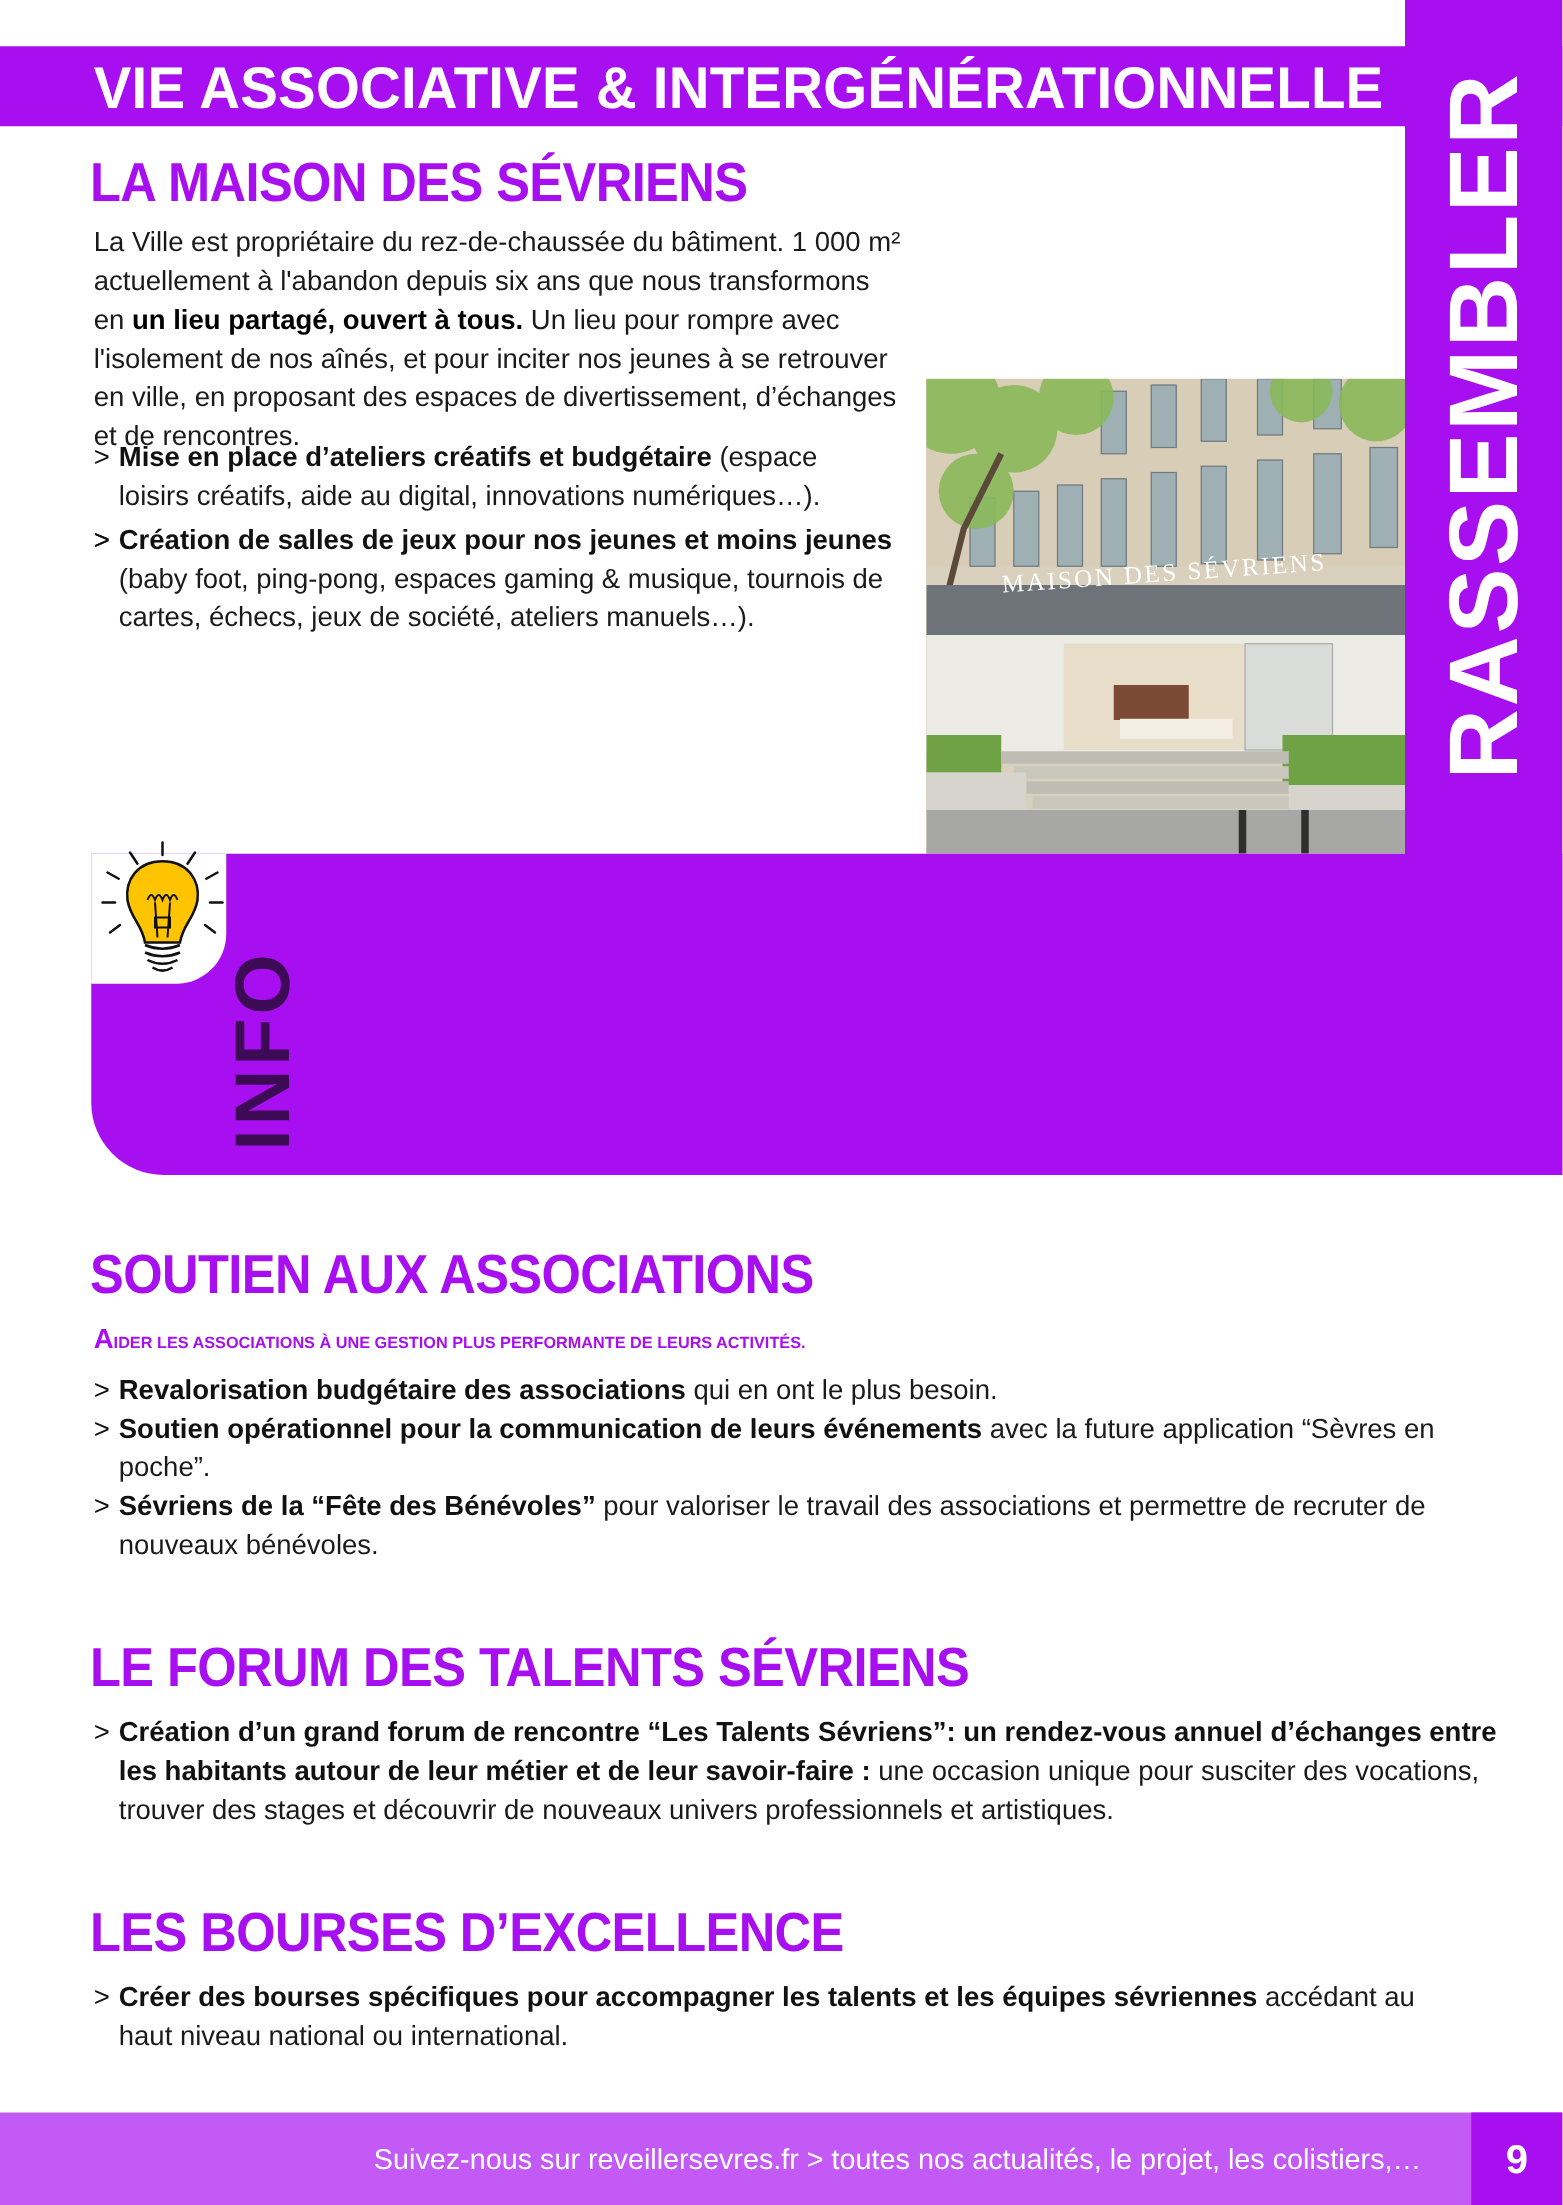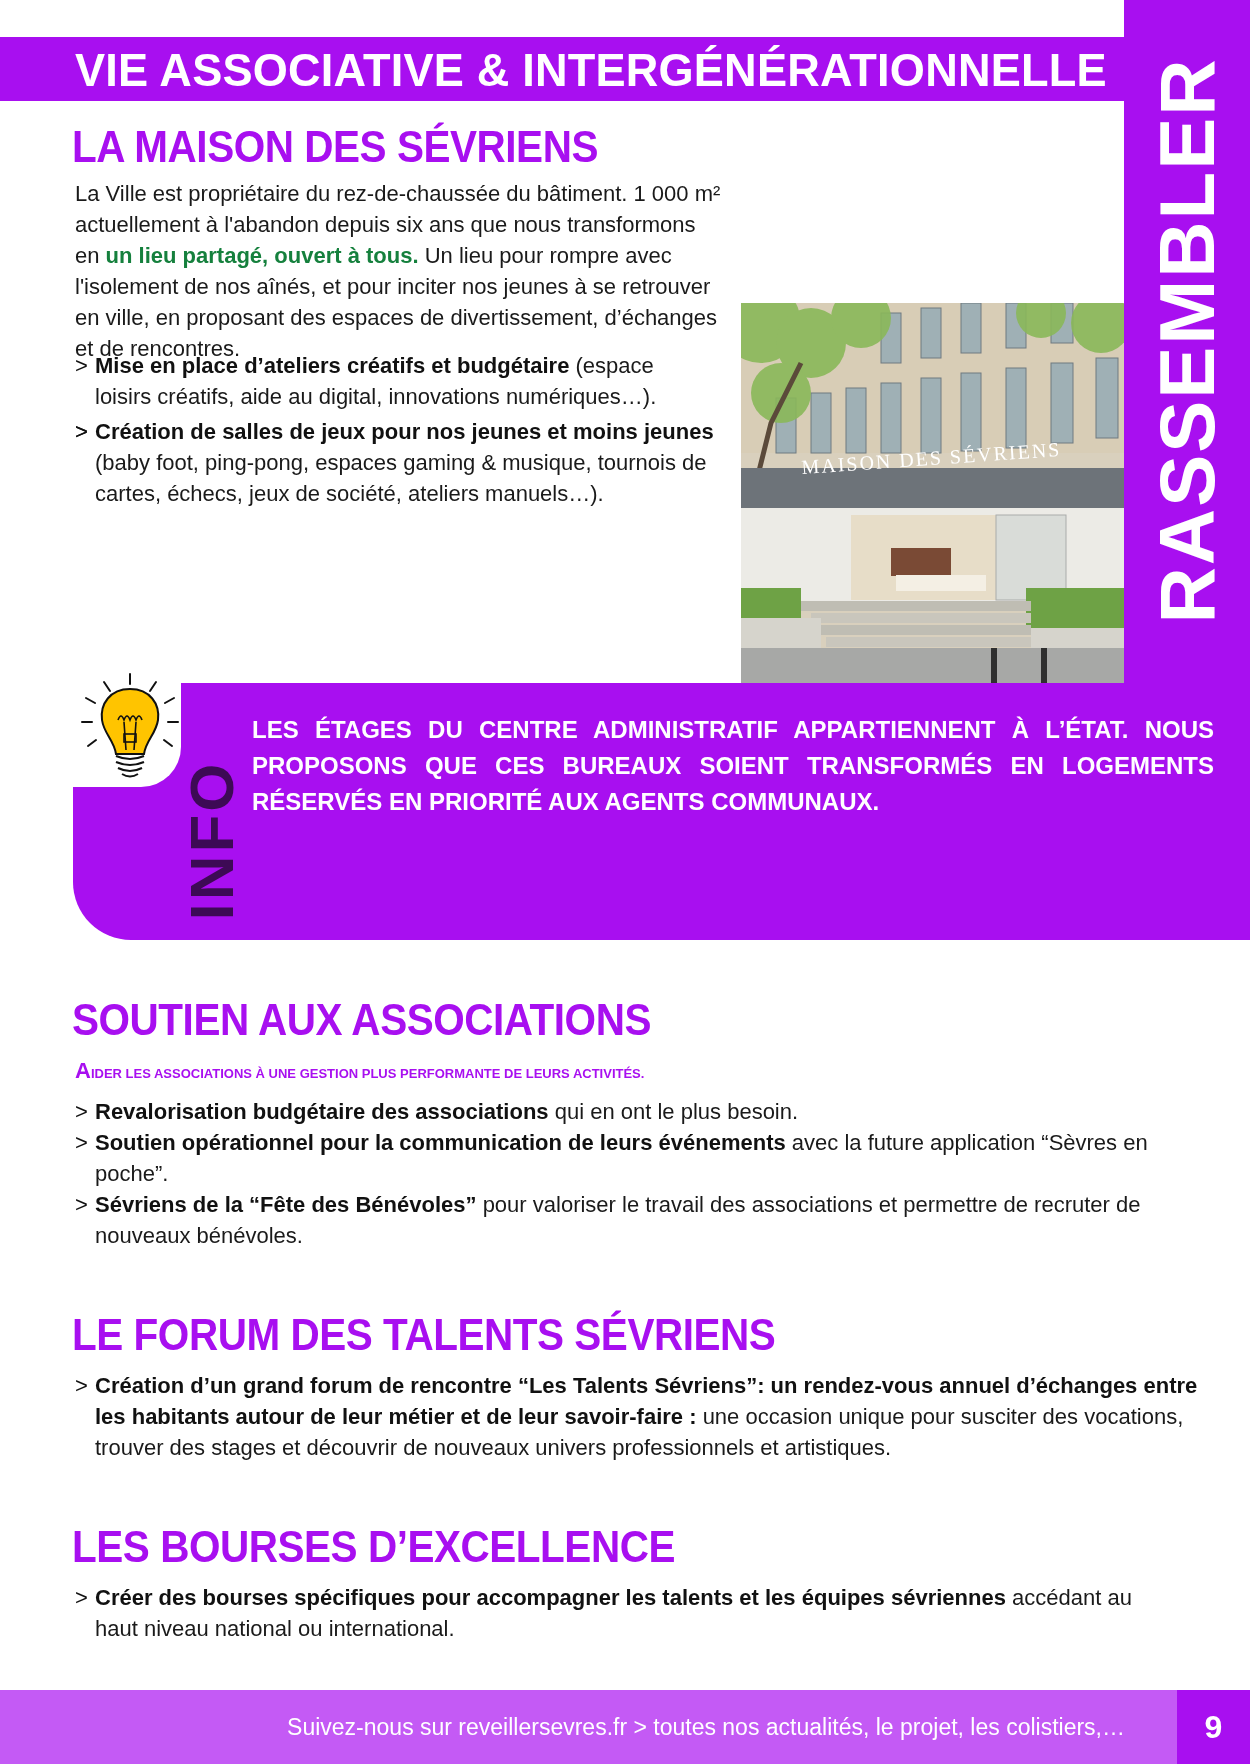--- a/index.html
+++ b/index.html
@@ -35,21 +35,21 @@
       position: absolute; left: 72px; color: #A80FF0; font-weight: 700;
       font-size: 44px; line-height: 50px; white-space: nowrap;
       font-family: "Liberation Sans", sans-serif;
       transform: scaleX(0.92); transform-origin: left center;
       letter-spacing: -0.5px;
     }
     .para {
       position: absolute; left: 75px; font-size: 22px; line-height: 31px; color: #1a1a1a;
       font-family: "Liberation Sans", sans-serif;
     }
-    .para b { font-weight: 700; color: #15803d; }
+    .para b { font-weight: 700; color: #000000; }
 
     .bullets { position: absolute; left: 75px; list-style: none; font-size: 22px; line-height: 31px; }
     .bullets li { position: relative; padding-left: 20px; margin-bottom: 4px; }
     .bullets li .mark { position: absolute; left: 0; top: 0; font-weight: 400; color: #111; }
     .bullets li b { font-weight: 700; color: #111; }
     .bullets li .rest { color: #1a1a1a; }
 
     #photo {
       position: absolute; left: 741px; top: 303px; width: 383px; height: 380px; overflow: hidden;
       background: #cfc7b3;
@@ -87,21 +87,21 @@
       font-family: "Liberation Sans", sans-serif;
     }
     .subtitle .sc { font-size: 13px; }
 
     #footer {
       position: absolute; left: 0; top: 1690px; width: 1250px; height: 74px;
       background: #C45AF5;
     }
     #footer-text {
       position: absolute; left: 0; top: 1690px; width: 1177px; height: 74px;
-      padding-right: 52px;
+      padding-right: 40px;
       display: flex; align-items: center; justify-content: flex-end;
       color: #ffffff; font-size: 23px;
       font-family: "Liberation Sans", sans-serif;
     }
     #page-num {
       position: absolute; left: 1177px; top: 1690px; width: 73px; height: 74px;
       background: #A80FF0; color: #ffffff; font-weight: 700; font-size: 32px;
       display: flex; align-items: center; justify-content: center;
       font-family: "Liberation Sans", sans-serif;
     }
@@ -208,21 +208,20 @@
   <path d="M50 17 C30 17 20 32 22 48 C24 62 34 68 36 82 L64 82 C66 68 76 62 78 48 C80 32 70 17 50 17 Z" fill="#FFC400" stroke="#111" stroke-width="2"></path>
   <path d="M38 48 q3 -8 6 0 q3 -8 6 0 q3 -8 6 0 q3 -8 6 0" stroke="#111" stroke-width="1.6" fill="none"></path>
   <path d="M44 50 L46 78 M56 50 L54 78" stroke="#111" stroke-width="1.6"></path>
   <rect x="44" y="62" width="12" height="8" fill="none" stroke="#111" stroke-width="1.6"></rect>
   <path d="M36 84 q14 6 28 0 M36 90 q14 6 28 0 M38 96 q12 6 24 0 M42 102 q8 5 16 0" stroke="#111" stroke-width="2" fill="none"></path>
 </svg>
 <div id="info-word" data-name="info-label">
   <span data-name="info-label-text">INFO</span>
 </div>
 <div id="info-text" data-name="info-text">
-  <p data-name="info-paragraph">LES ÉTAGES DU CENTRE ADMINISTRATIF APPARTIENNENT À L’ÉTAT. NOUS PROPOSONS QUE CES BUREAUX SOIENT TRANSFORMÉS EN LOGEMENTS RÉSERVÉS EN PRIORITÉ AUX AGENTS COMMUNAUX.</p>
 </div>
 
 <h2 class="section-title" style="top:995px;" data-name="section-title-associations">SOUTIEN AUX ASSOCIATIONS</h2>
 <div class="subtitle" data-name="associations-subtitle">
   <span data-name="subtitle-initial">A</span><span class="sc" data-name="subtitle-rest">IDER LES ASSOCIATIONS À UNE GESTION PLUS PERFORMANTE DE LEURS ACTIVITÉS.</span>
 </div>
 <ul class="bullets" style="top:1096px; width:1150px;" data-name="associations-bullets">
   <li style="margin-bottom:0" data-name="list-item"><span class="mark" data-name="bullet-marker">&gt;</span><b data-name="bullet-bold">Revalorisation budgétaire des associations</b><span class="rest" data-name="bullet-text"> qui en ont le plus besoin.</span></li>
   <li style="margin-bottom:0" data-name="list-item"><span class="mark" data-name="bullet-marker">&gt;</span><b data-name="bullet-bold">Soutien opérationnel pour la communication de leurs événements</b><span class="rest" data-name="bullet-text"> avec la future application “Sèvres en poche”.</span></li>
   <li style="margin-bottom:0" data-name="list-item"><span class="mark" data-name="bullet-marker">&gt;</span><b data-name="bullet-bold">Sévriens de la “Fête des Bénévoles”</b><span class="rest" data-name="bullet-text"> pour valoriser le travail des associations et permettre de recruter de nouveaux bénévoles.</span></li>

